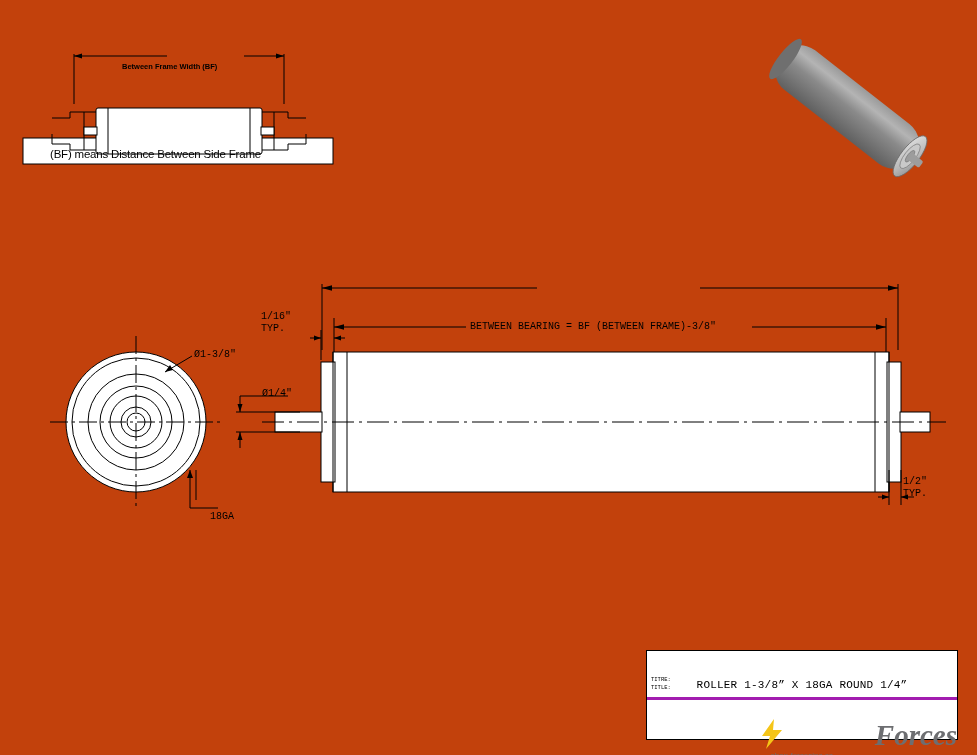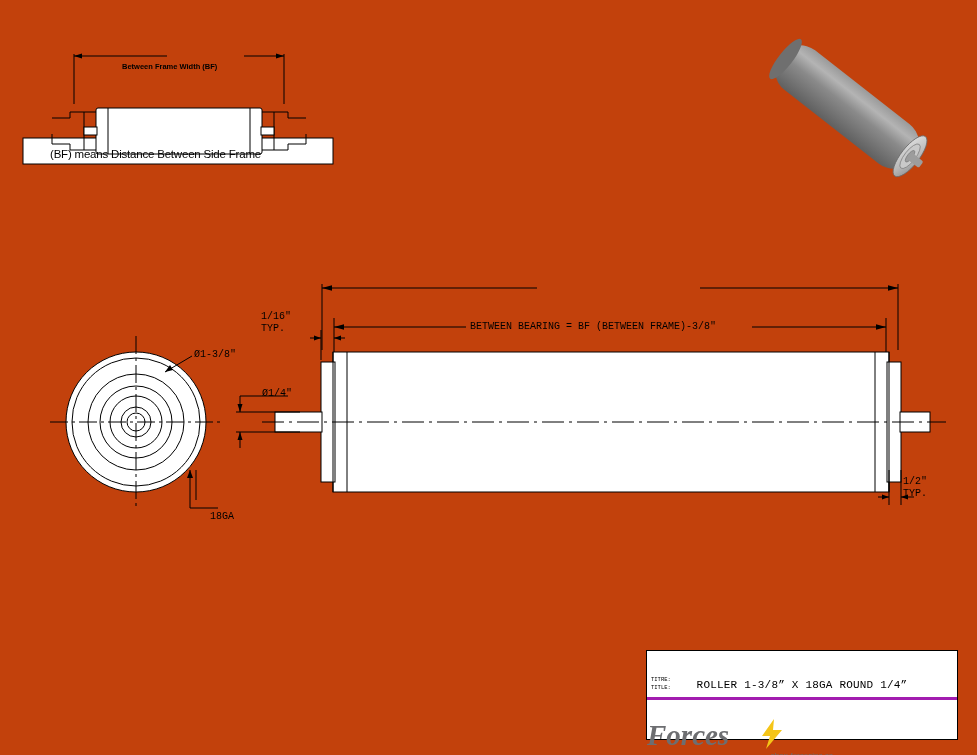--- a/index.html
+++ b/index.html
@@ -104,21 +104,21 @@
   }
   #tb-logo {
     position: absolute;
     left: 0; top: 30px;
     width: 310px; height: 57px;
   }
   #tb-brand {
     position: absolute;
     left: 0; top: 38px;
     width: 310px;
-    text-align: left;
+    text-align: right;
     font-family: "Liberation Serif", serif;
     font-style: italic;
     font-weight: bold;
     font-size: 29px;
     color: #6d6e71;
     letter-spacing: 0px;
   }
   #tb-url {
     position: absolute;
     left: 0; top: 70px;

